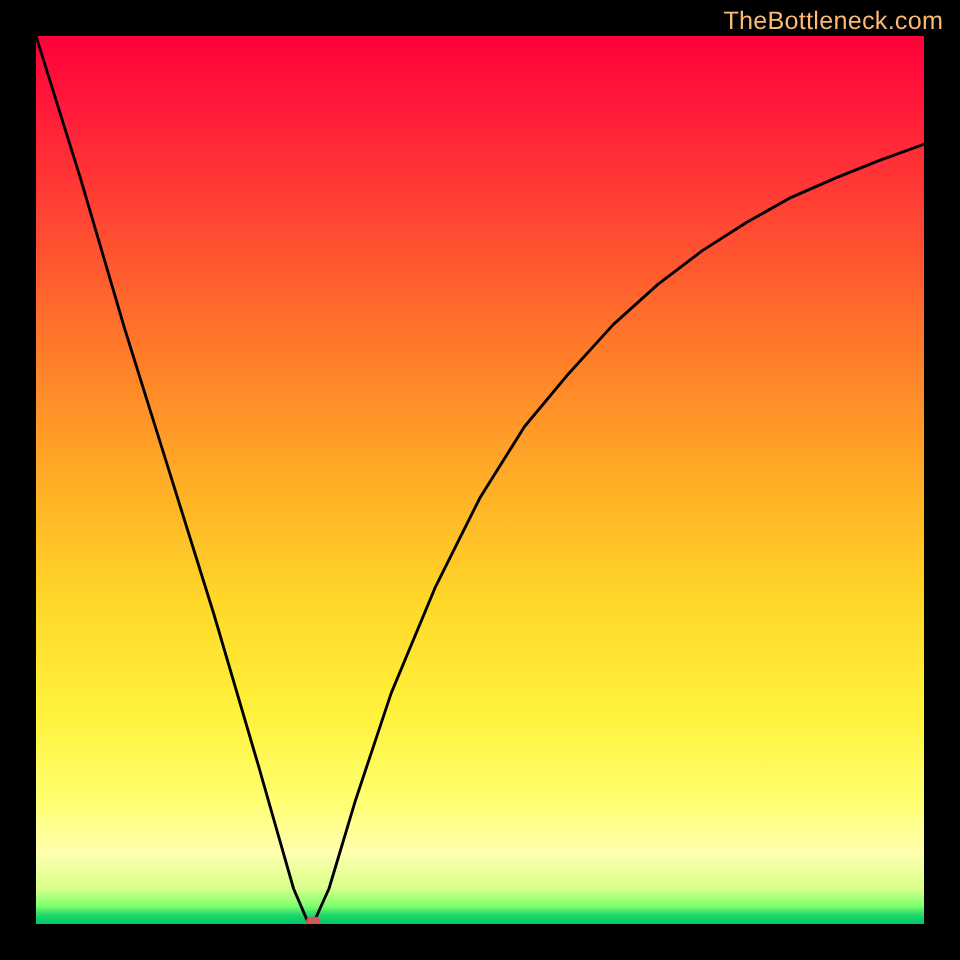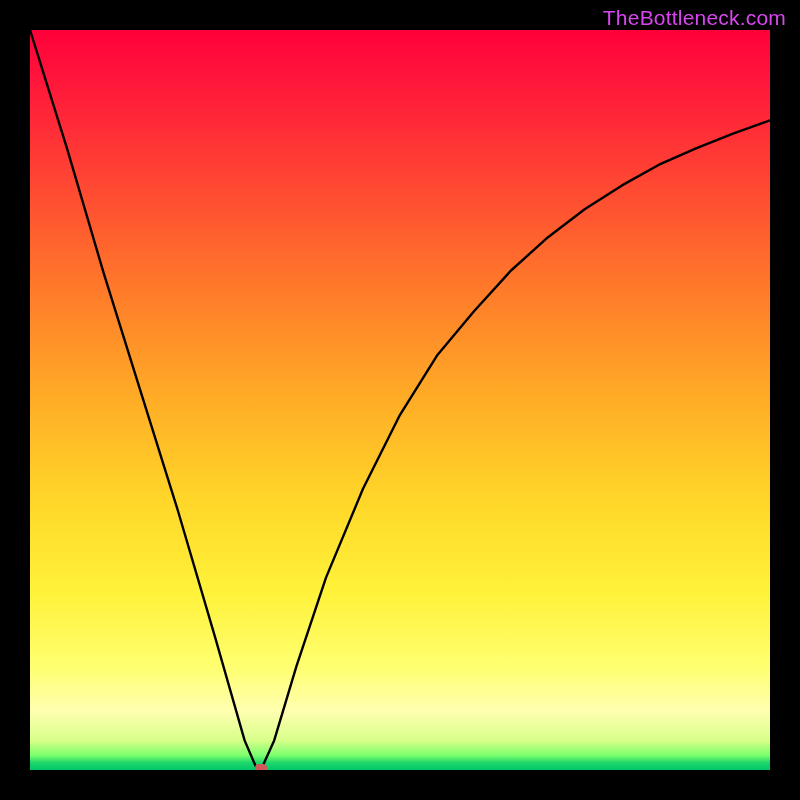--- a/index.html
+++ b/index.html
@@ -48,21 +48,21 @@
     position: absolute;
     left: 0; top: 0;
     width: 740px;
     height: 740px;
   }
 
   .watermark {
     position: absolute;
     top: 6px;
     right: 14px;
-    color: #d946ef;
+    color: #fdba74;
     font-size: 21px;
     letter-spacing: 0.2px;
     font-weight: 400;
     user-select: none;
   }
 
   .marker {
     position: absolute;
     width: 12px;
     height: 9px;

